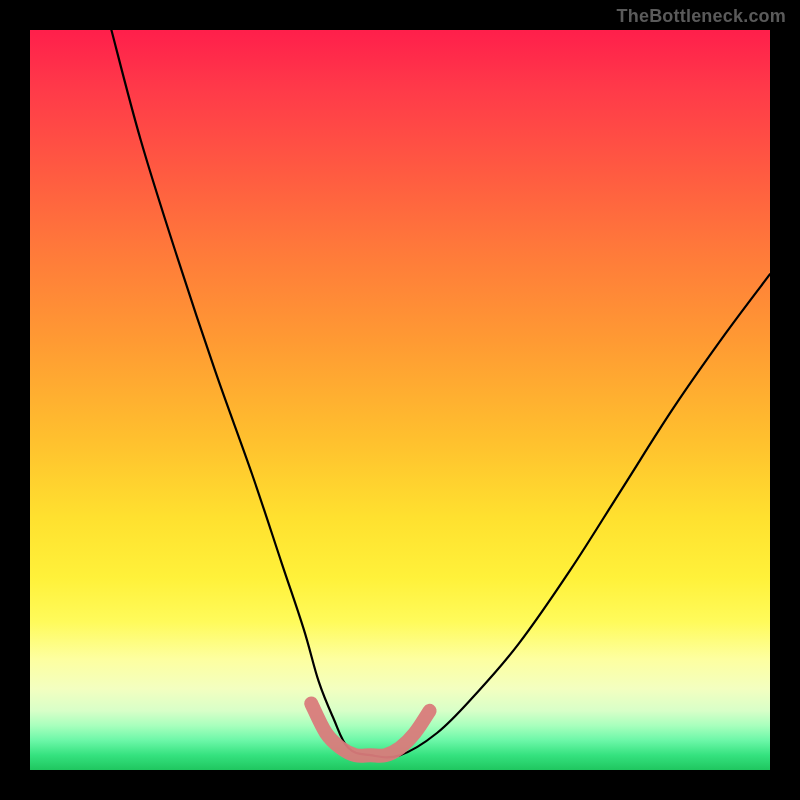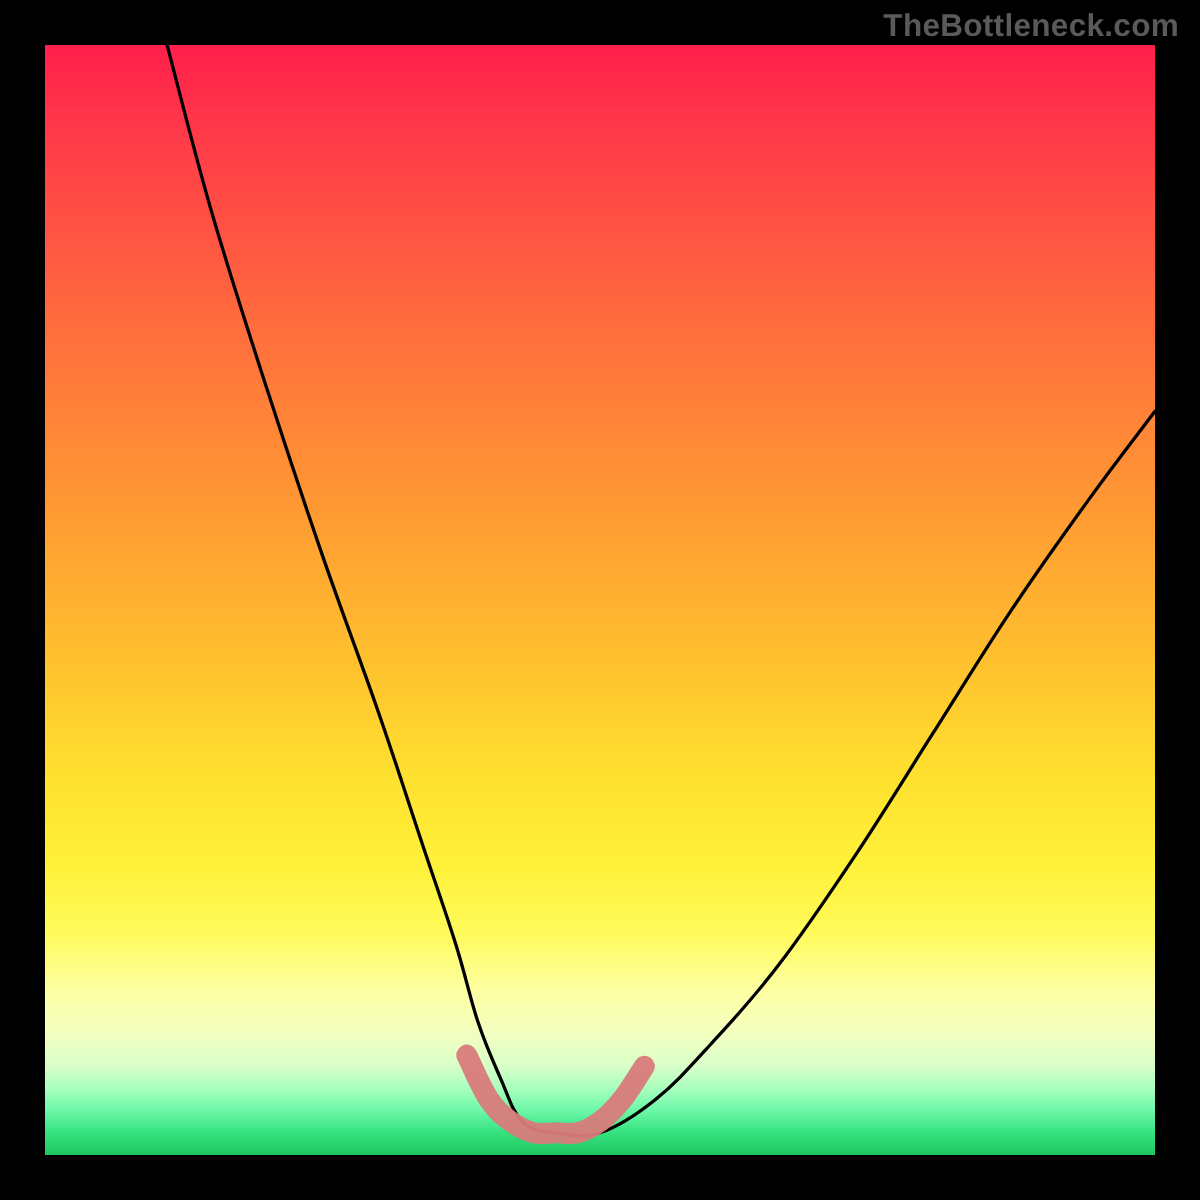--- a/index.html
+++ b/index.html
@@ -42,21 +42,21 @@
       #6cf7a8 96%,
       #35e27f 98%,
       #1fc65f 100%
     );
   }
   .watermark {
     position: absolute;
     top: 6px;
     right: 14px;
     color: #5a5a5a;
-    font-size: 21px;
+    font-size: 18px;
     font-weight: 600;
     letter-spacing: 0.2px;
     user-select: none;
   }
   svg.curve {
     position: absolute;
     left: 0;
     top: 0;
     width: 740px;
     height: 740px;

